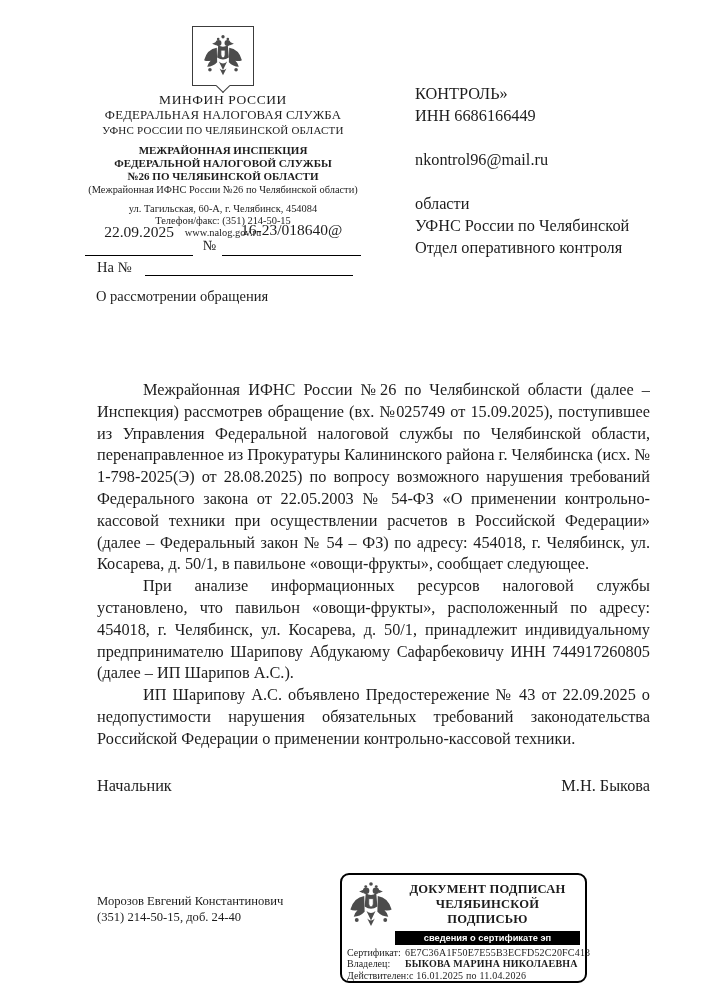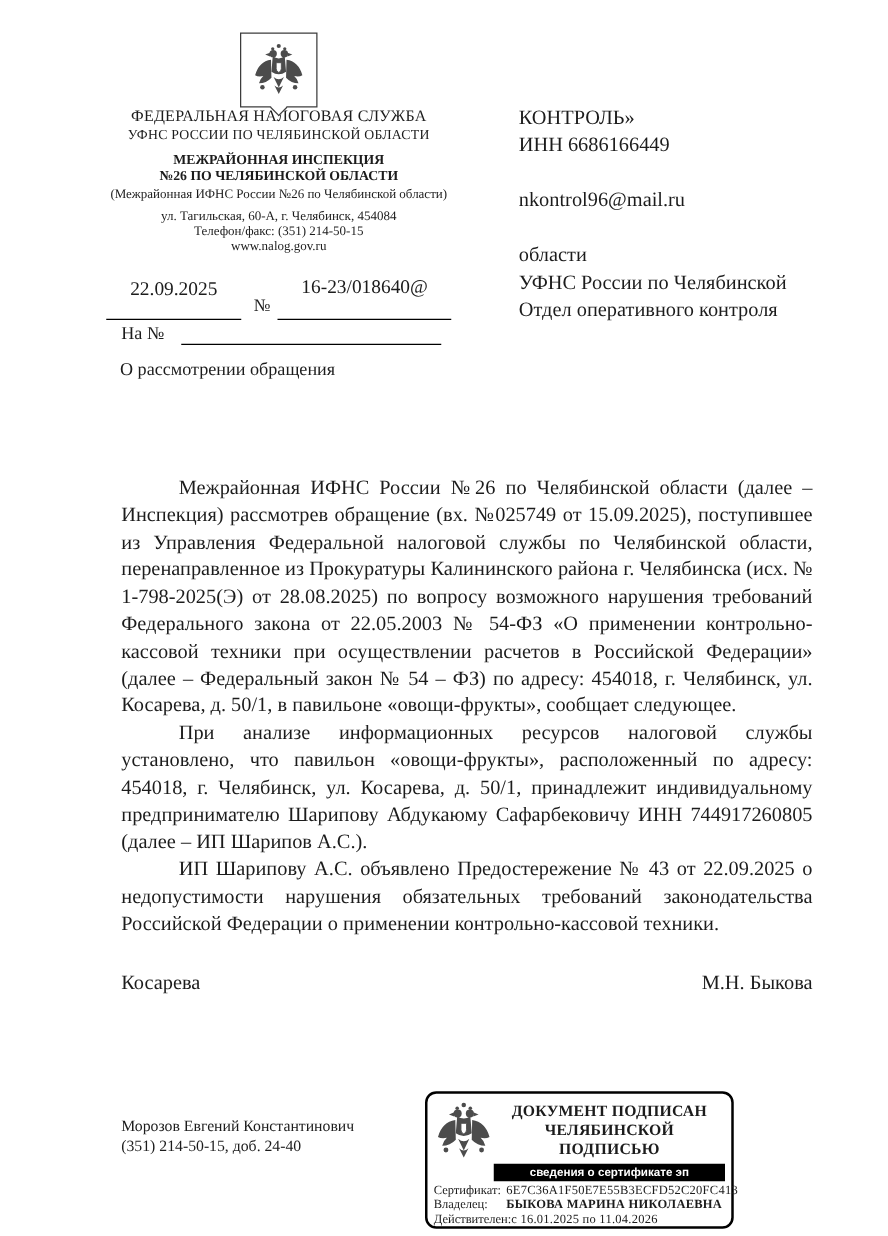--- a/index.html
+++ b/index.html
@@ -107,24 +107,26 @@
 
 <div class="page">
 
   <div class="letterhead">
     <div class="emblem-box">
       <svg class="eagle" width="44" height="48" viewBox="0 0 64 64">
           <use href="#eagle"></use>
         </svg>
       <span class="emblem-point"></span>
     </div>
+    <div class="org-line1">МИНФИН РОССИИ</div>
     <div class="org-line2">ФЕДЕРАЛЬНАЯ НАЛОГОВАЯ СЛУЖБА</div>
     <div class="org-line3">УФНС РОССИИ ПО ЧЕЛЯБИНСКОЙ ОБЛАСТИ</div>
     <div class="insp-block">
       <div class="insp-line">МЕЖРАЙОННАЯ ИНСПЕКЦИЯ</div>
+      <div class="insp-line">ФЕДЕРАЛЬНОЙ НАЛОГОВОЙ СЛУЖБЫ</div>
       <div class="insp-line">№26 ПО ЧЕЛЯБИНСКОЙ ОБЛАСТИ</div>
     </div>
     <div class="insp-alt">(Межрайонная ИФНС России №26 по Челябинской области)</div>
     <div class="addr-block">
       <div>ул. Тагильская, 60-А, г. Челябинск, 454084</div>
       <div>Телефон/факс: (351) 214-50-15</div>
       <div>www.nalog.gov.ru</div>
     </div>
   </div>
 
@@ -152,21 +154,21 @@
     <div>Отдел оперативного контроля</div>
   </div>
 
   <div class="body-text">
     <p>Межрайонная ИФНС России №26 по Челябинской области (далее – Инспекция) рассмотрев обращение (вх. №025749 от 15.09.2025), поступившее из Управления Федеральной налоговой службы по Челябинской области, перенаправленное из Прокуратуры Калининского района г. Челябинска (исх. № 1-798-2025(Э) от 28.08.2025) по вопросу возможного нарушения требований Федерального закона от 22.05.2003 № 54-ФЗ «О применении контрольно-кассовой техники при осуществлении расчетов в Российской Федерации» (далее – Федеральный закон № 54 – ФЗ) по адресу: 454018, г. Челябинск, ул. Косарева, д. 50/1, в павильоне «овощи-фрукты», сообщает следующее.</p>
     <p>При анализе информационных ресурсов налоговой службы  установлено, что павильон «овощи-фрукты», расположенный по адресу: 454018, г. Челябинск, ул. Косарева, д. 50/1, принадлежит индивидуальному предпринимателю Шарипову Абдукаюму Сафарбековичу ИНН 744917260805 (далее – ИП Шарипов А.С.).</p>
     <p>ИП Шарипову А.С. объявлено Предостережение № 43 от 22.09.2025 о недопустимости  нарушения  обязательных  требований  законодательства Российской Федерации о применении контрольно-кассовой техники.</p>
   </div>
 
   <div class="sign-row">
-    <span>Косарева</span>
+    <span>Начальник</span>
     <span>М.Н. Быкова</span>
   </div>
 
   <div class="contact">
     <div>Морозов Евгений Константинович</div>
     <div>(351) 214-50-15, доб. 24-40</div>
   </div>
 
   <div class="stamp">
     <div class="stamp-top">

